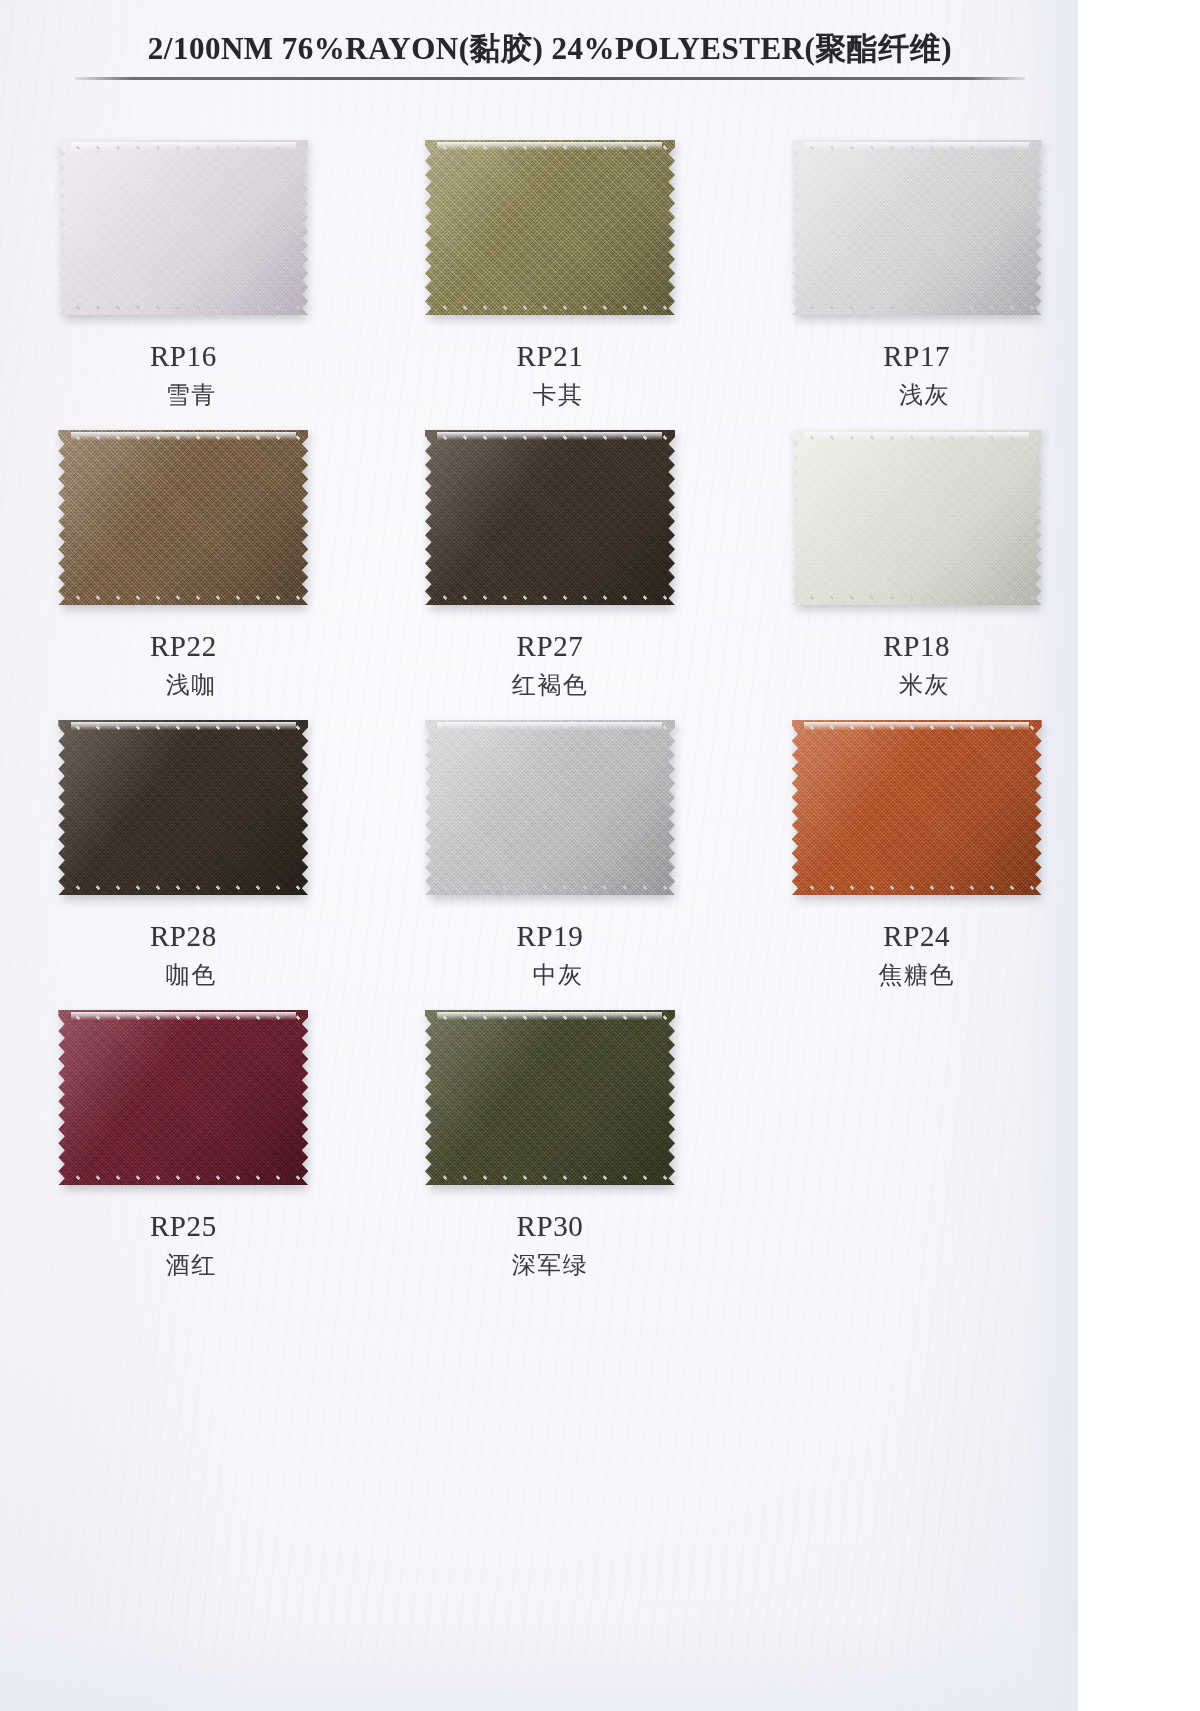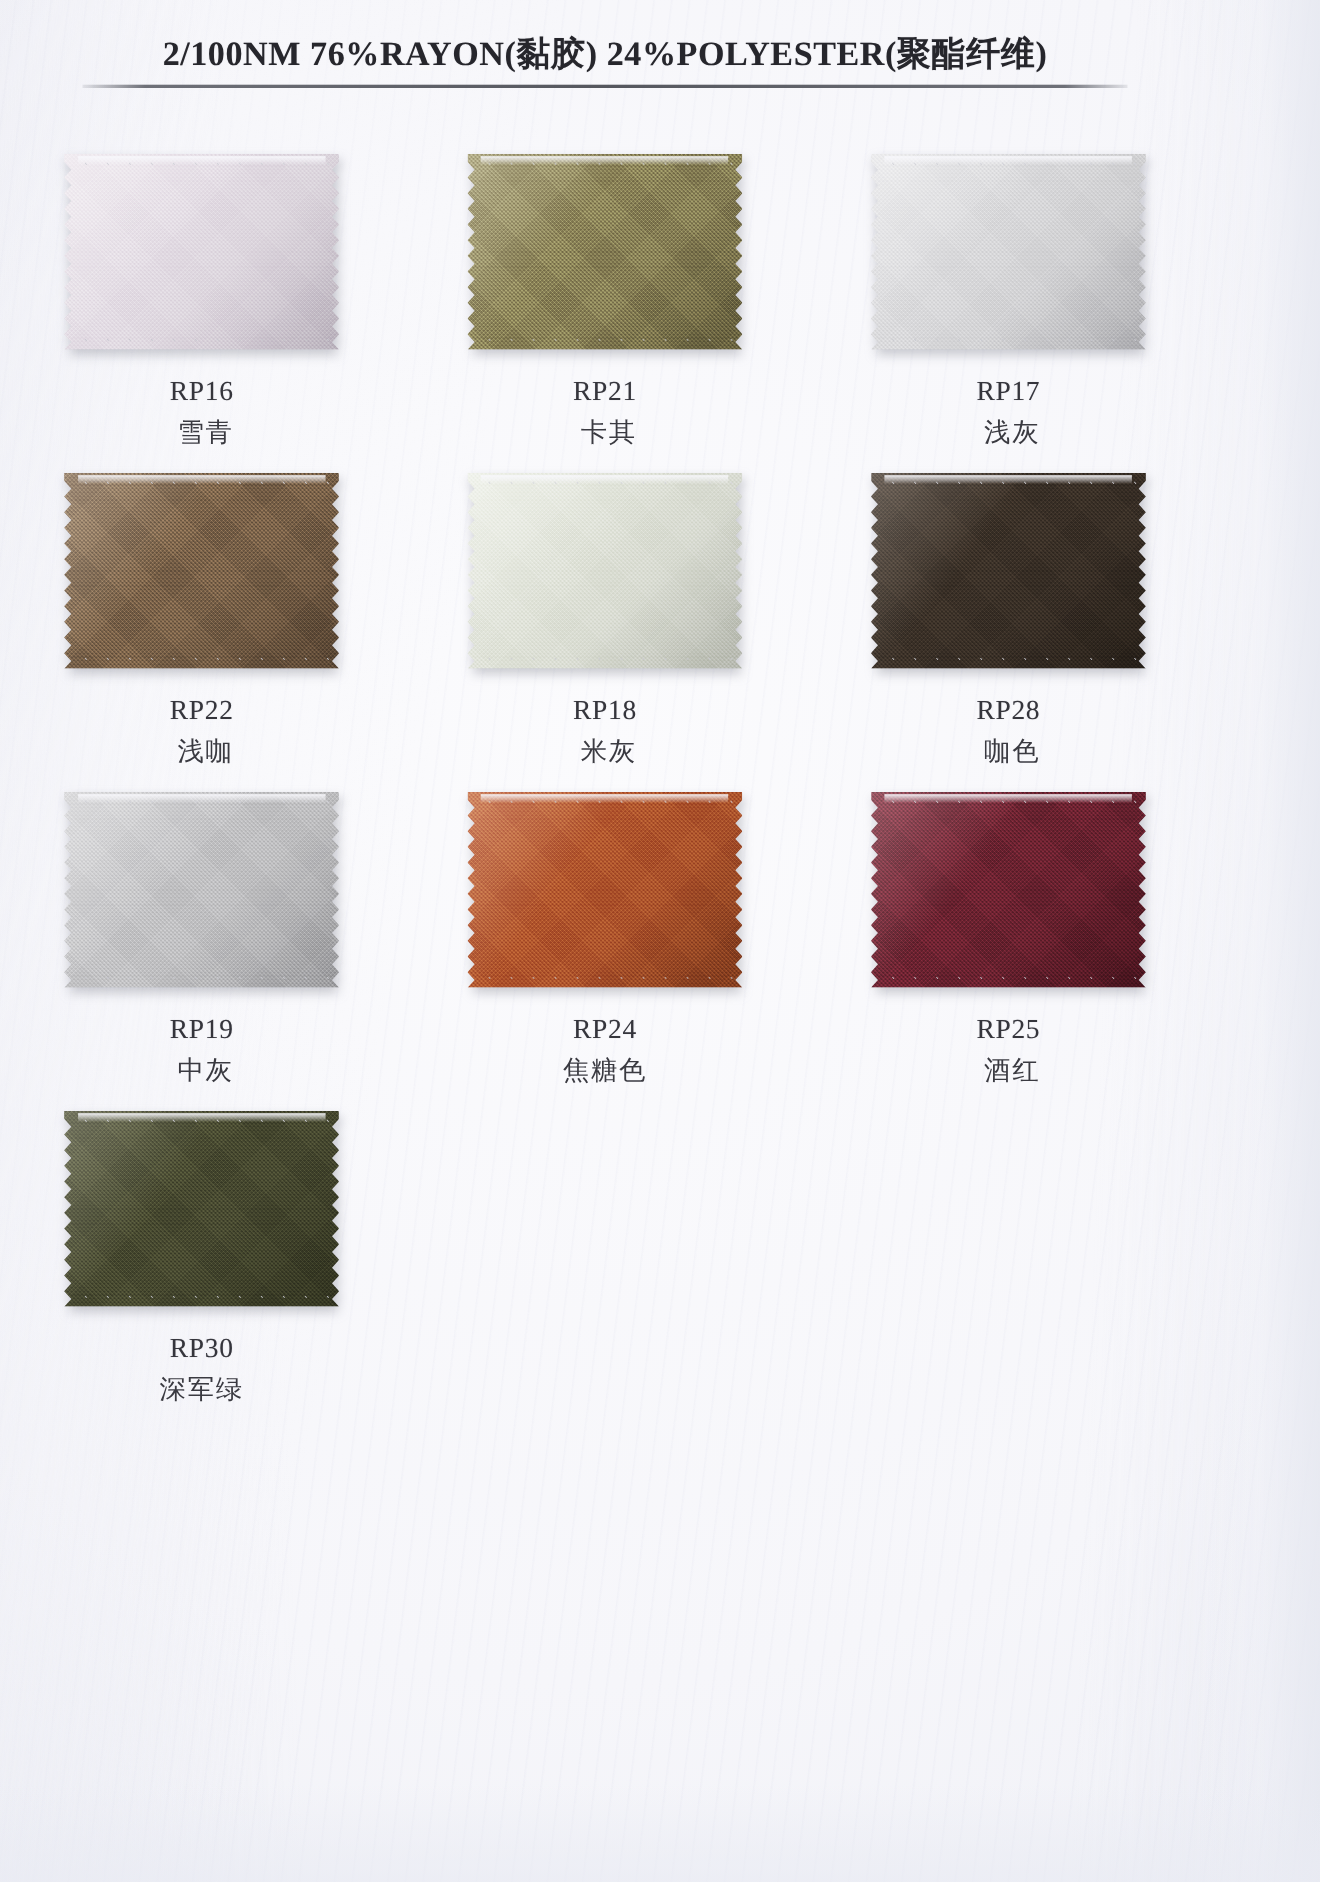--- a/index.html
+++ b/index.html
@@ -6,21 +6,21 @@
     margin: 0;
     padding: 0;
     background: #ffffff;
   }
   body {
     font-family: "Liberation Serif", "DejaVu Serif", serif;
   }
 
   #card {
     position: relative;
-    width: 1200px;
+    width: 1078px;
     height: 1711px;
     overflow: hidden;
     
     background:
       radial-gradient(ellipse 120% 90% at 45% 40%, #fbfbfd 0%, #f6f6fa 55%, #eff0f6 85%, #e9eaf1 100%);
   }
 
   
   #paper-grain {
     position: absolute;
@@ -154,21 +154,21 @@
   }
 
   
   .labels {
     margin-top: 24px;
     text-align: center;
     line-height: 1.22;
   }
   .code {
     font-family: "Liberation Serif", "DejaVu Serif", serif;
-    font-size: 25px;
+    font-size: 29px;
     color: #35353c;
     letter-spacing: .6px;
     text-shadow: 0 0 1px rgba(90,90,100,.3);
   }
   .cname {
     font-family: "DejaVu Sans", "Liberation Sans", sans-serif;
     font-size: 24px;
     color: #3a3a41;
     margin-top: 6px;
     letter-spacing: 1.5px;
@@ -246,20 +246,35 @@
           </div>
         </div>
         <div class="labels">
           <div class="code">RP22</div>
           <div class="cname">浅咖</div>
         </div>
       </div>
       <div class="cell">
         <div class="swatch-wrap">
           <div class="swatch">
+            <div class="swatch-inner" style="background: linear-gradient(135deg, rgb(78, 66, 53) 0%, rgb(63, 52, 42) 42%, rgb(63, 52, 42) 62%, rgb(48, 40, 31) 100%);">
+              <div class="weave"></div>
+              <div class="sheen"></div>
+              <div class="top-strip"></div>
+            </div>
+          </div>
+        </div>
+        <div class="labels">
+          <div class="code">RP27</div>
+          <div class="cname">红褐色</div>
+        </div>
+      </div>
+      <div class="cell">
+        <div class="swatch-wrap">
+          <div class="swatch">
             <div class="swatch-inner" style="background: linear-gradient(135deg, rgb(236, 239, 230) 0%, rgb(223, 226, 216) 42%, rgb(223, 226, 216) 62%, rgb(201, 204, 193) 100%);">
               <div class="weave"></div>
               <div class="sheen"></div>
               <div class="top-strip"></div>
             </div>
           </div>
         </div>
         <div class="labels">
           <div class="code">RP18</div>
           <div class="cname">米灰</div>

